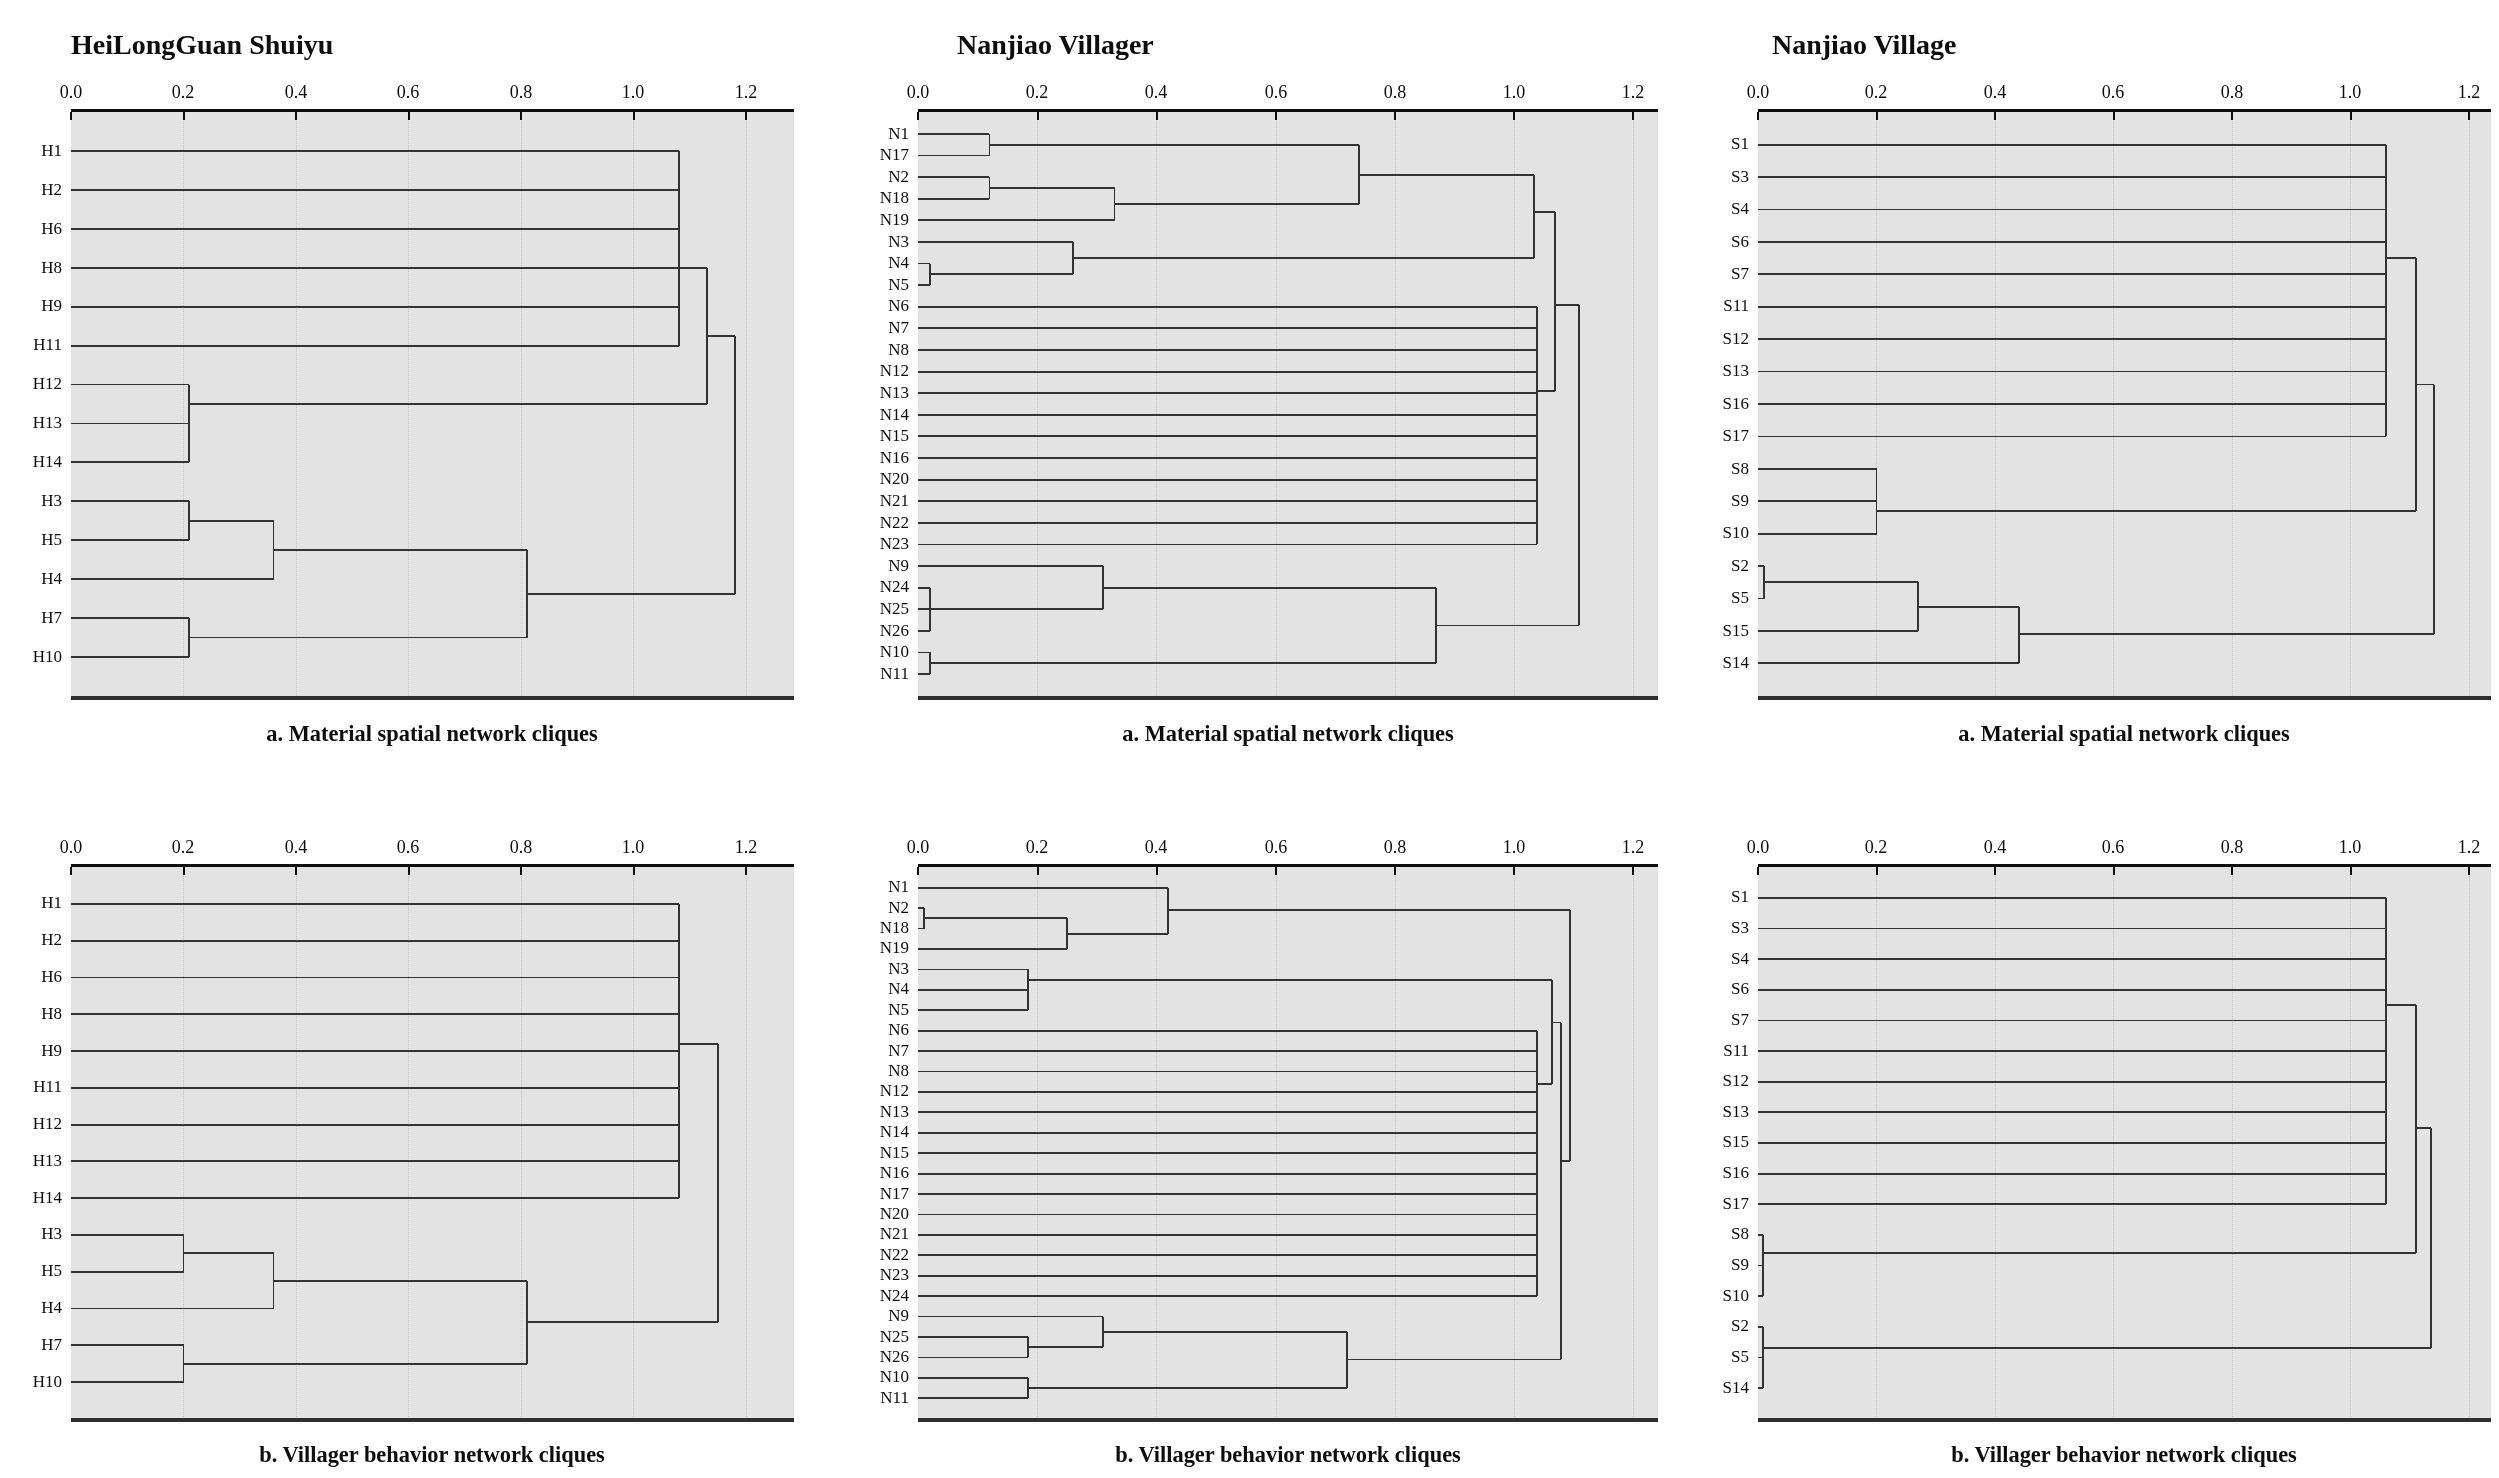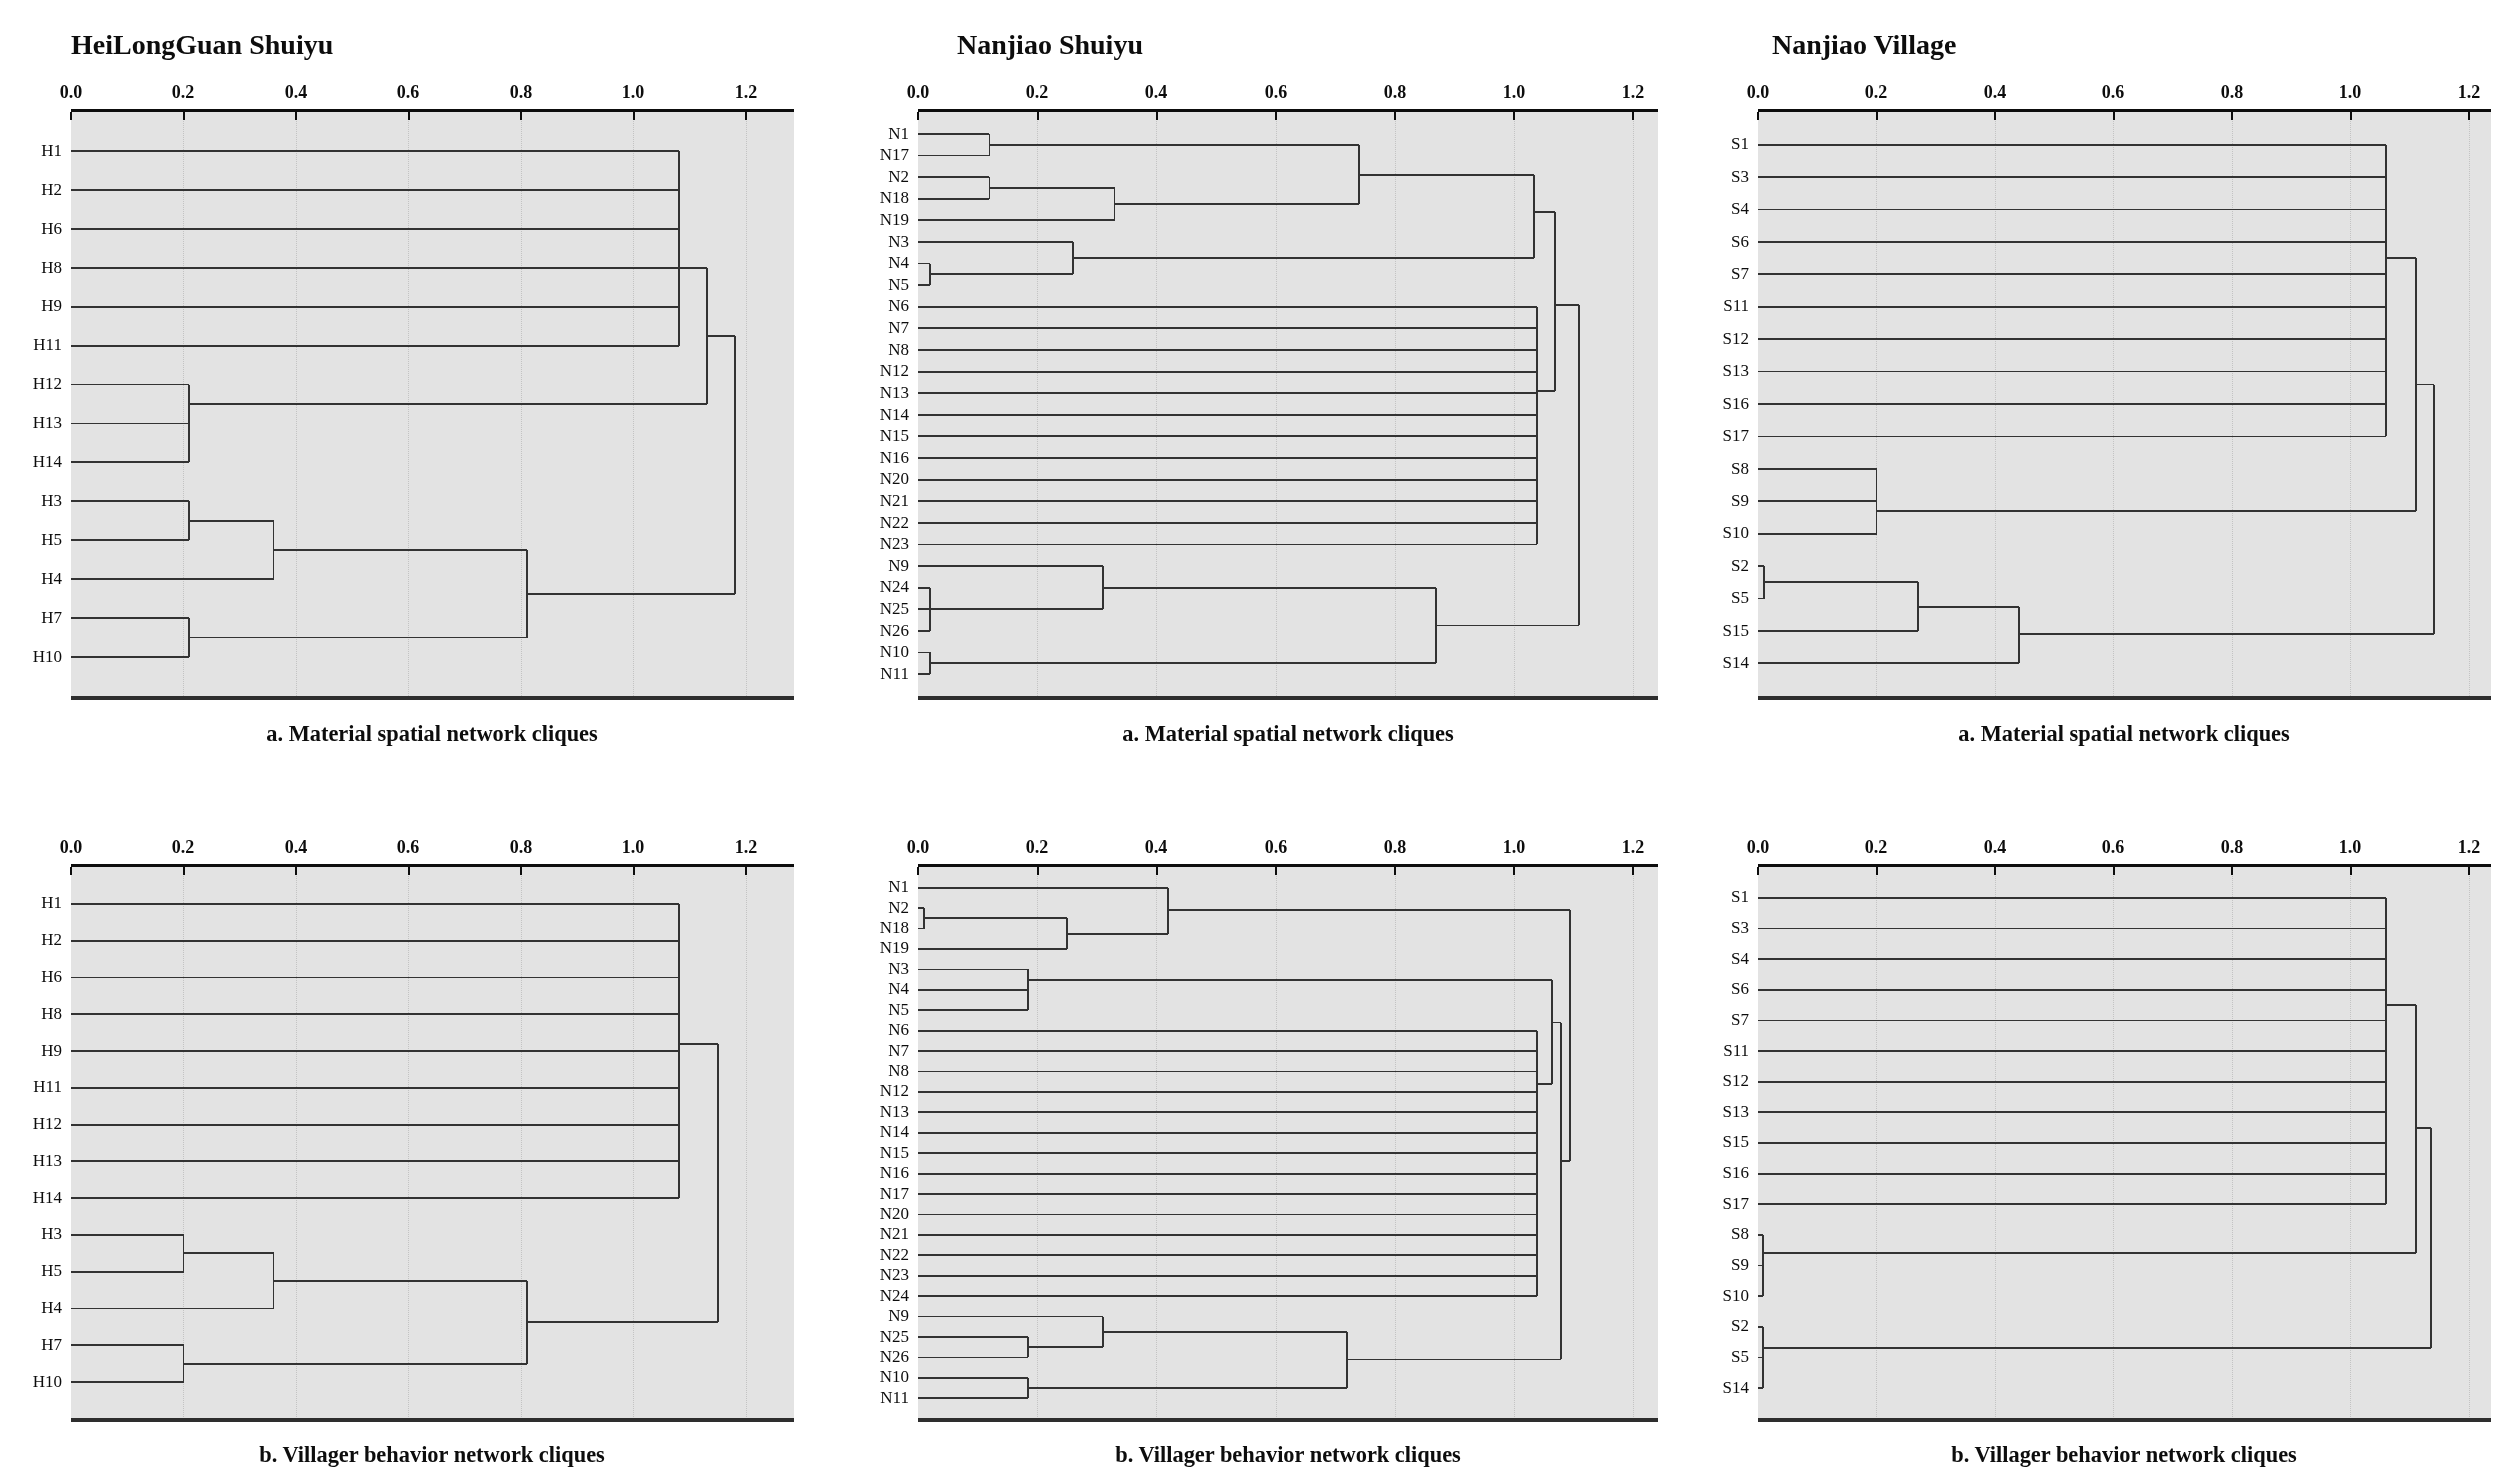--- a/index.html
+++ b/index.html
@@ -3,21 +3,21 @@
 <meta charset="utf-8">
 <style>
   html,body{margin:0;padding:0;background:#ffffff;}
   #canvas{position:relative;width:2500px;height:1478px;background:#ffffff;overflow:hidden;
           font-family:"Liberation Serif","DejaVu Serif",serif;color:#0d0d0d;}
   .chart-layer{position:absolute;left:0;top:0;width:100%;height:100%;pointer-events:none;}
   .abs{position:absolute;}
   .title{font-weight:bold;font-size:28px;white-space:nowrap;}
   .title:empty{display:none;}
   .caption{font-weight:bold;font-size:22.4px;white-space:nowrap;transform:translateX(-50%);}
-  .tick-label{font-size:18px;white-space:nowrap;transform:translateX(-50%);font-weight:bold;}
+  .tick-label{font-size:18px;white-space:nowrap;transform:translateX(-50%);}
   .tick-mark{width:1.8px;height:7.9px;background:#0d0d0d;}
   .axis-line{height:3px;background:#0d0d0d;}
   .plot-bg{background:#e3e3e3;}
   .gridline{width:0;border-left:1.2px dotted #c3c3c3;}
   .bottom-line{height:3.6px;background:#2e2e2e;}
   .leaf{font-size:17px;text-align:right;transform:translateY(-50%);white-space:nowrap;}
   svg.dendro{overflow:visible;}
   svg.dendro line{stroke:#333333;stroke-width:3;}
 </style>
 </head>
@@ -89,21 +89,21 @@
         <line x1="0.0" y1="836.3" x2="195.3" y2="836.3" shape-rendering="crispEdges"></line>
         <line x1="0.0" y1="900.7" x2="195.3" y2="900.7" shape-rendering="crispEdges"></line>
         <line x1="195.3" y1="836.3" x2="195.3" y2="900.7" shape-rendering="crispEdges"></line>
         <line x1="195.3" y1="868.5" x2="753.3" y2="868.5" shape-rendering="crispEdges"></line>
         <line x1="753.3" y1="723.8" x2="753.3" y2="868.5" shape-rendering="crispEdges"></line>
         <line x1="753.3" y1="796.1" x2="1097.4" y2="796.1" shape-rendering="crispEdges"></line>
         <line x1="1097.4" y1="369.9" x2="1097.4" y2="796.1" shape-rendering="crispEdges"></line>
       </svg>
     </section>
   <section class="chart-layer" id="chart-1">
-    <h2 class="abs title" style="left: 957px; top: 6px;">Nanjiao Shuiyu</h2>
+    <h2 class="abs title" style="left: 957px; top: 6px;">Nanjiao Villager</h2>
     <div class="abs caption" style="left: 1288px; top: 721px;">a. Material spatial network cliques</div>
   <div class="abs plot-bg" style="left: 918px; top: 112px; width: 740px; height: 584px;"></div>
       <div class="abs gridline" style="left: 1037px; top: 112px; height: 584px;"></div>
       <div class="abs gridline" style="left: 1156px; top: 112px; height: 584px;"></div>
       <div class="abs gridline" style="left: 1276px; top: 112px; height: 584px;"></div>
       <div class="abs gridline" style="left: 1395px; top: 112px; height: 584px;"></div>
       <div class="abs gridline" style="left: 1514px; top: 112px; height: 584px;"></div>
       <div class="abs gridline" style="left: 1633px; top: 112px; height: 584px;"></div>
       <div class="abs axis-line" style="left: 918px; top: 109px; width: 740px;"></div>
       <div class="abs tick-mark" style="left: 917px; top: 112px;"></div>

